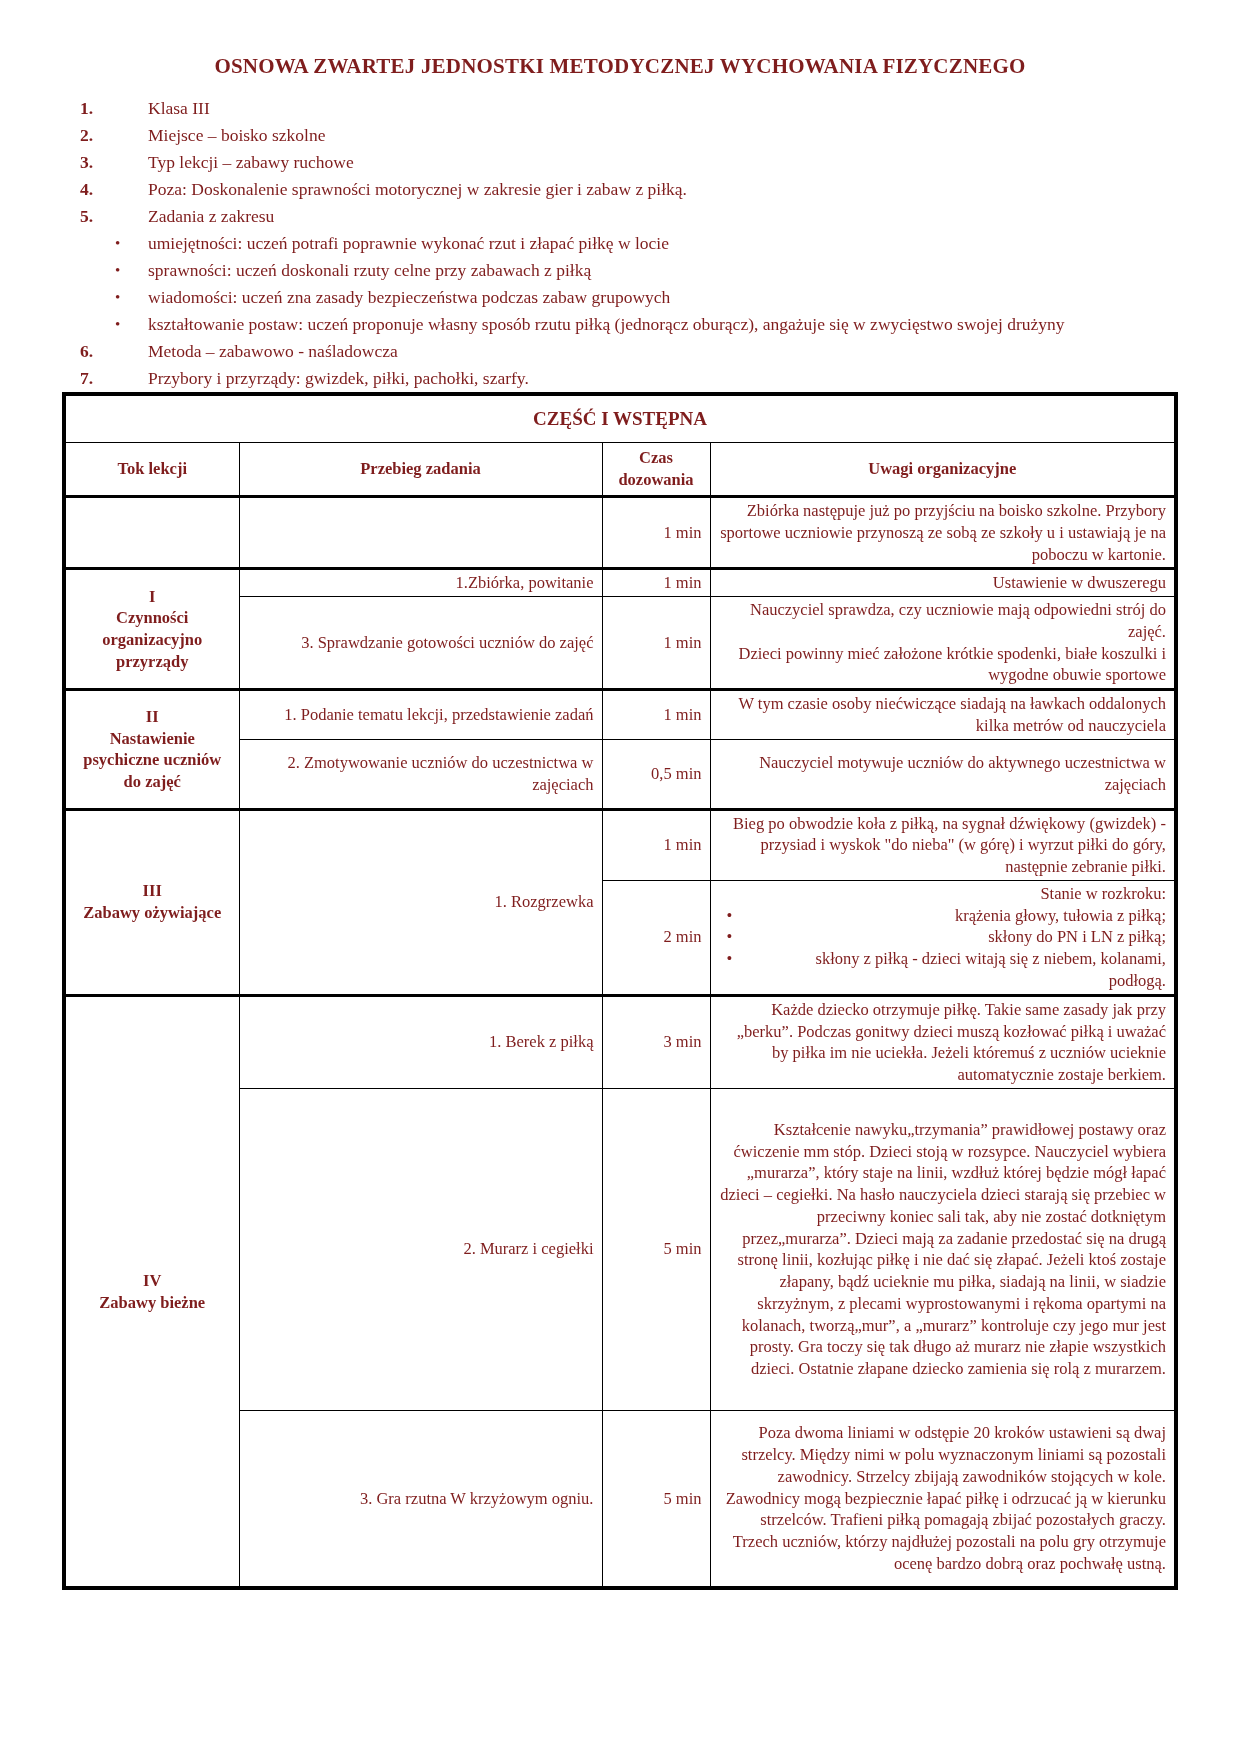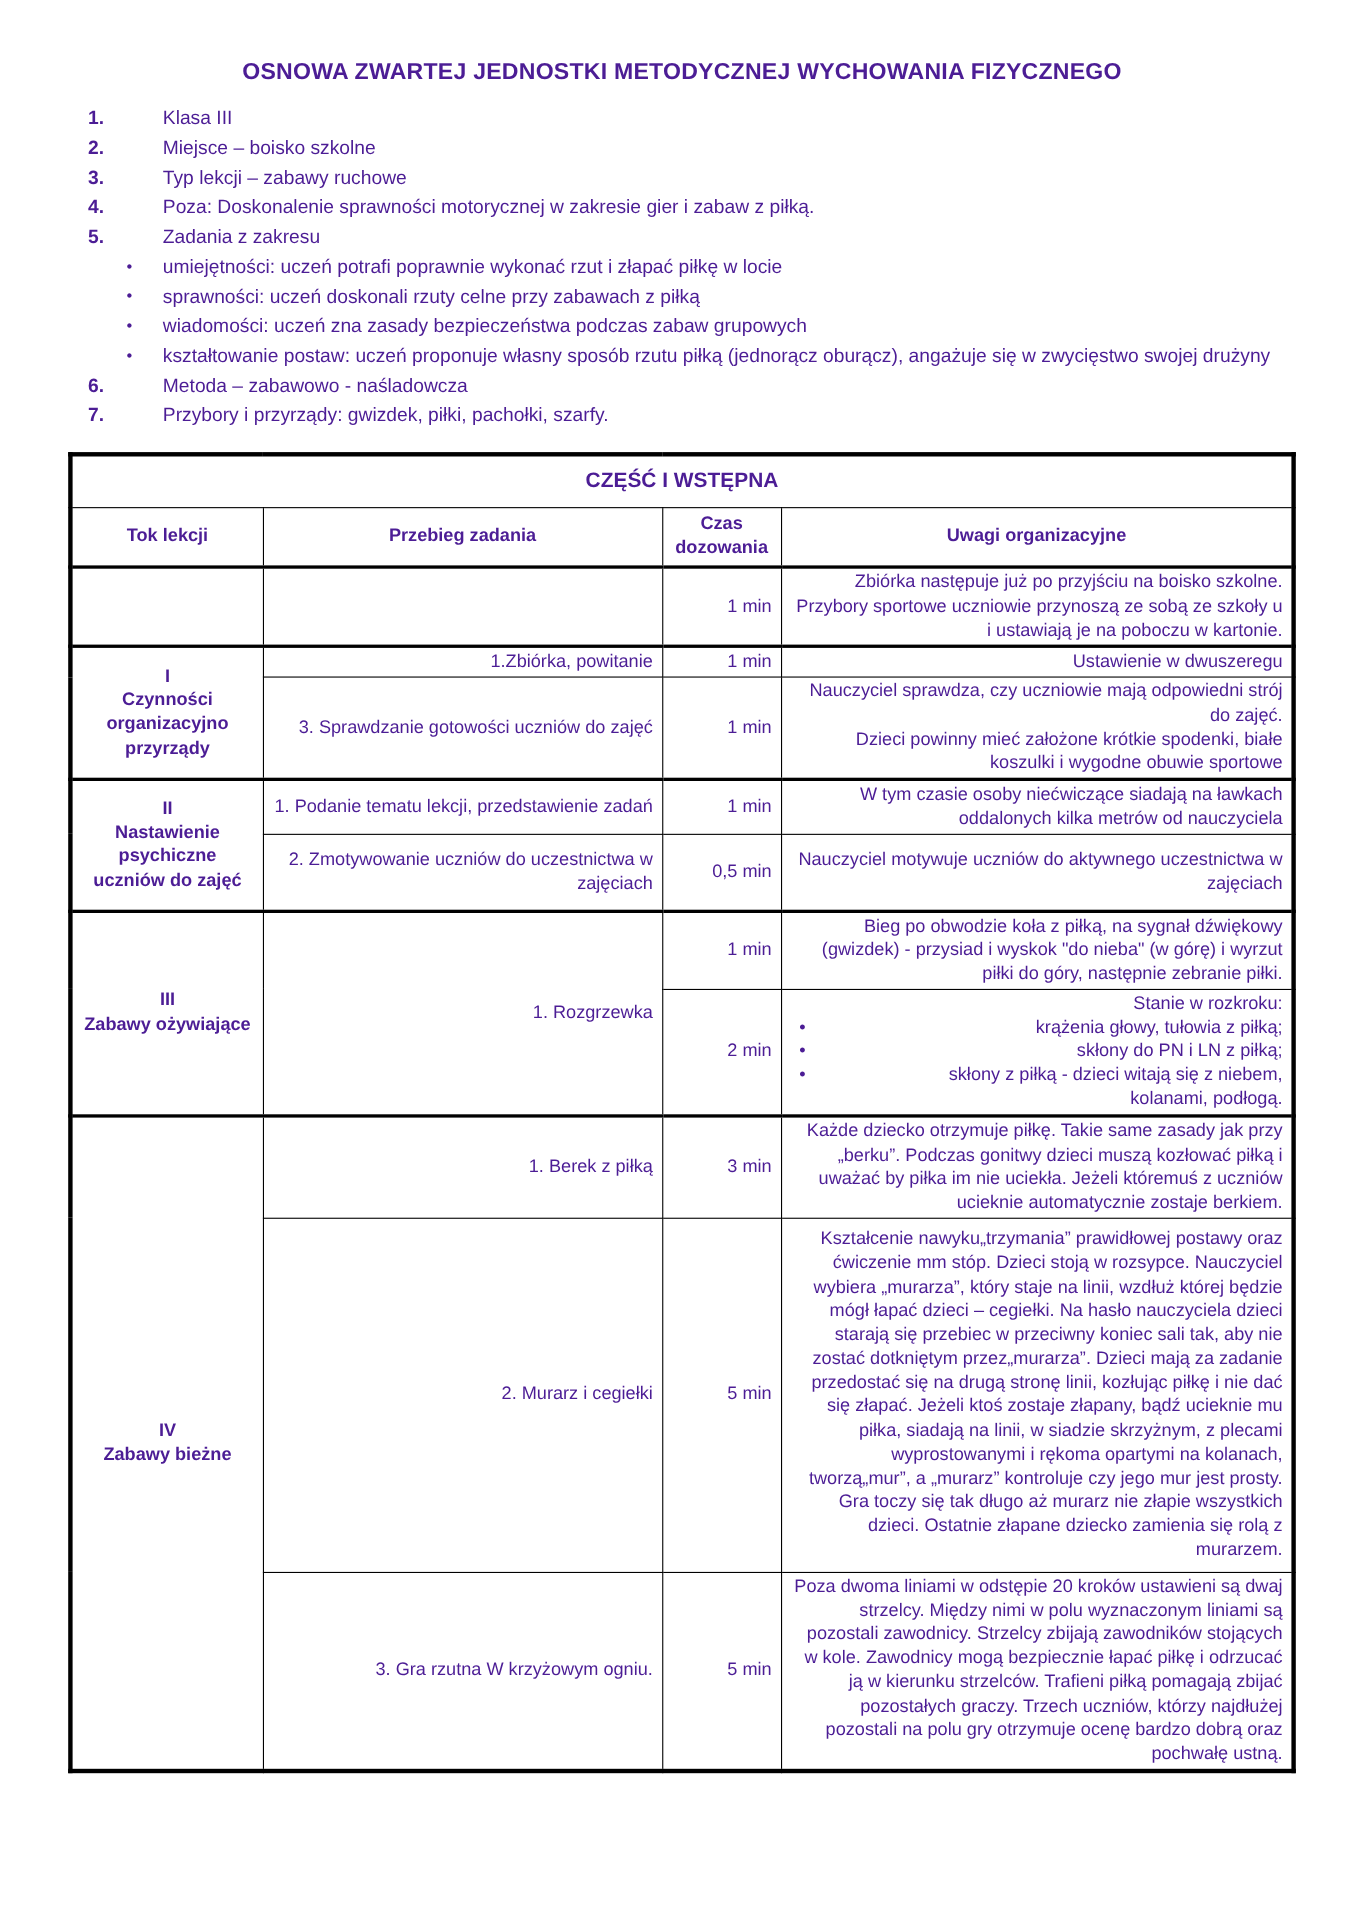--- a/index.html
+++ b/index.html
@@ -1,22 +1,22 @@
 <!DOCTYPE html>
 <html lang="pl"><head>
 <meta charset="utf-8">
 <style>
   html, body { margin: 0; padding: 0; background: #ffffff; }
   .page {
     width: 1240px;
     height: 1754px;
     box-sizing: border-box;
     padding: 46px 62px 0 62px;
-    font-family: Liberation Sans, sans-serif;
-    color: #4c1d95;
+    font-family: Liberation Serif, serif;
+    color: #7f1d1d;
     background: #fff;
     overflow: hidden;
   }
   .doc-title {
     text-align: center;
     font-weight: bold;
     font-size: 21px;
     letter-spacing: 0.2px;
     margin: 8px 0 16px 0;
   }
@@ -26,21 +26,20 @@
   .li .n { width: 86px; padding-left: 18px; box-sizing: border-box; font-weight: bold; flex: none; }
   .li .t { flex: 1; }
   .sub { display: flex; padding-left: 53px; }
   .sub .dot { width: 33px; flex: none; font-size: 15px; }
   .sub .txt { flex: 1; }
   
   table.lesson {
     width: 100%;
     border-collapse: collapse;
     border: 4px solid #000;
-    margin-top: 20px;
     font-size: 16.5px;
     line-height: 1.32;
   }
   table.lesson td { border: 1.5px solid #000; padding: 2px 8px; vertical-align: middle; }
   td.t-title {
     text-align: center;
     font-weight: bold;
     font-size: 19px;
     height: 42px;
     border-bottom: 2px solid #000;

